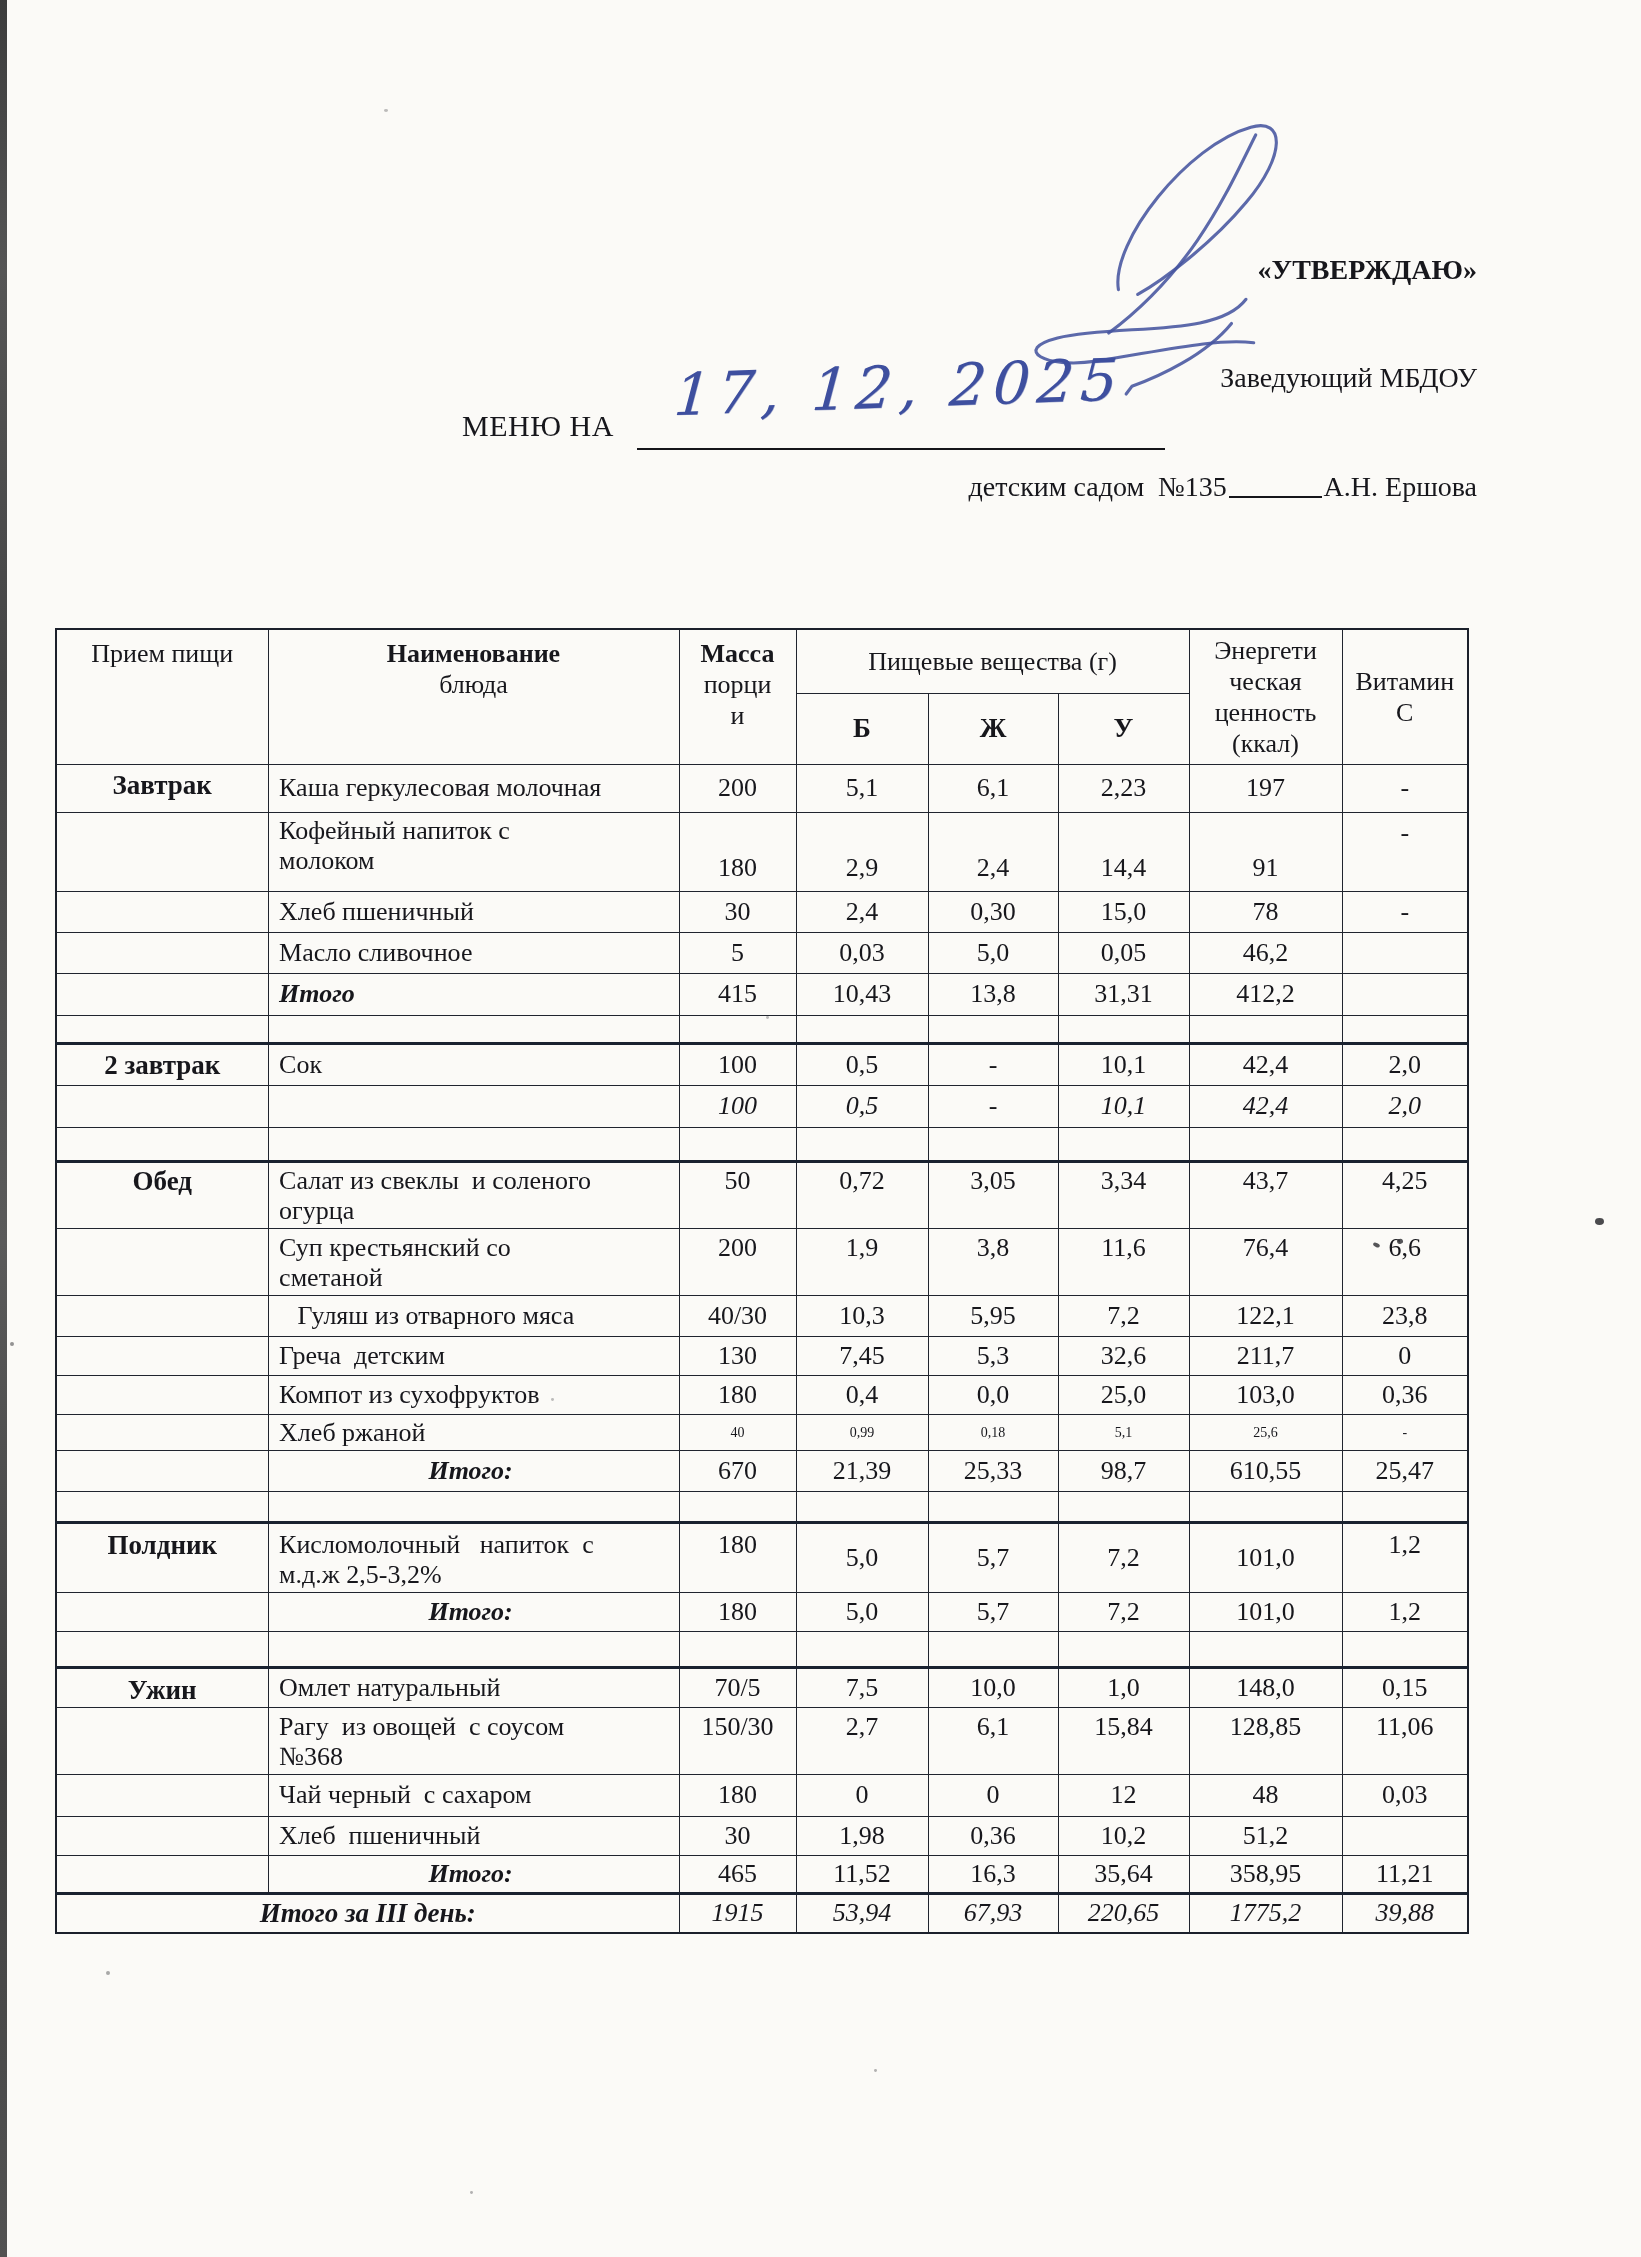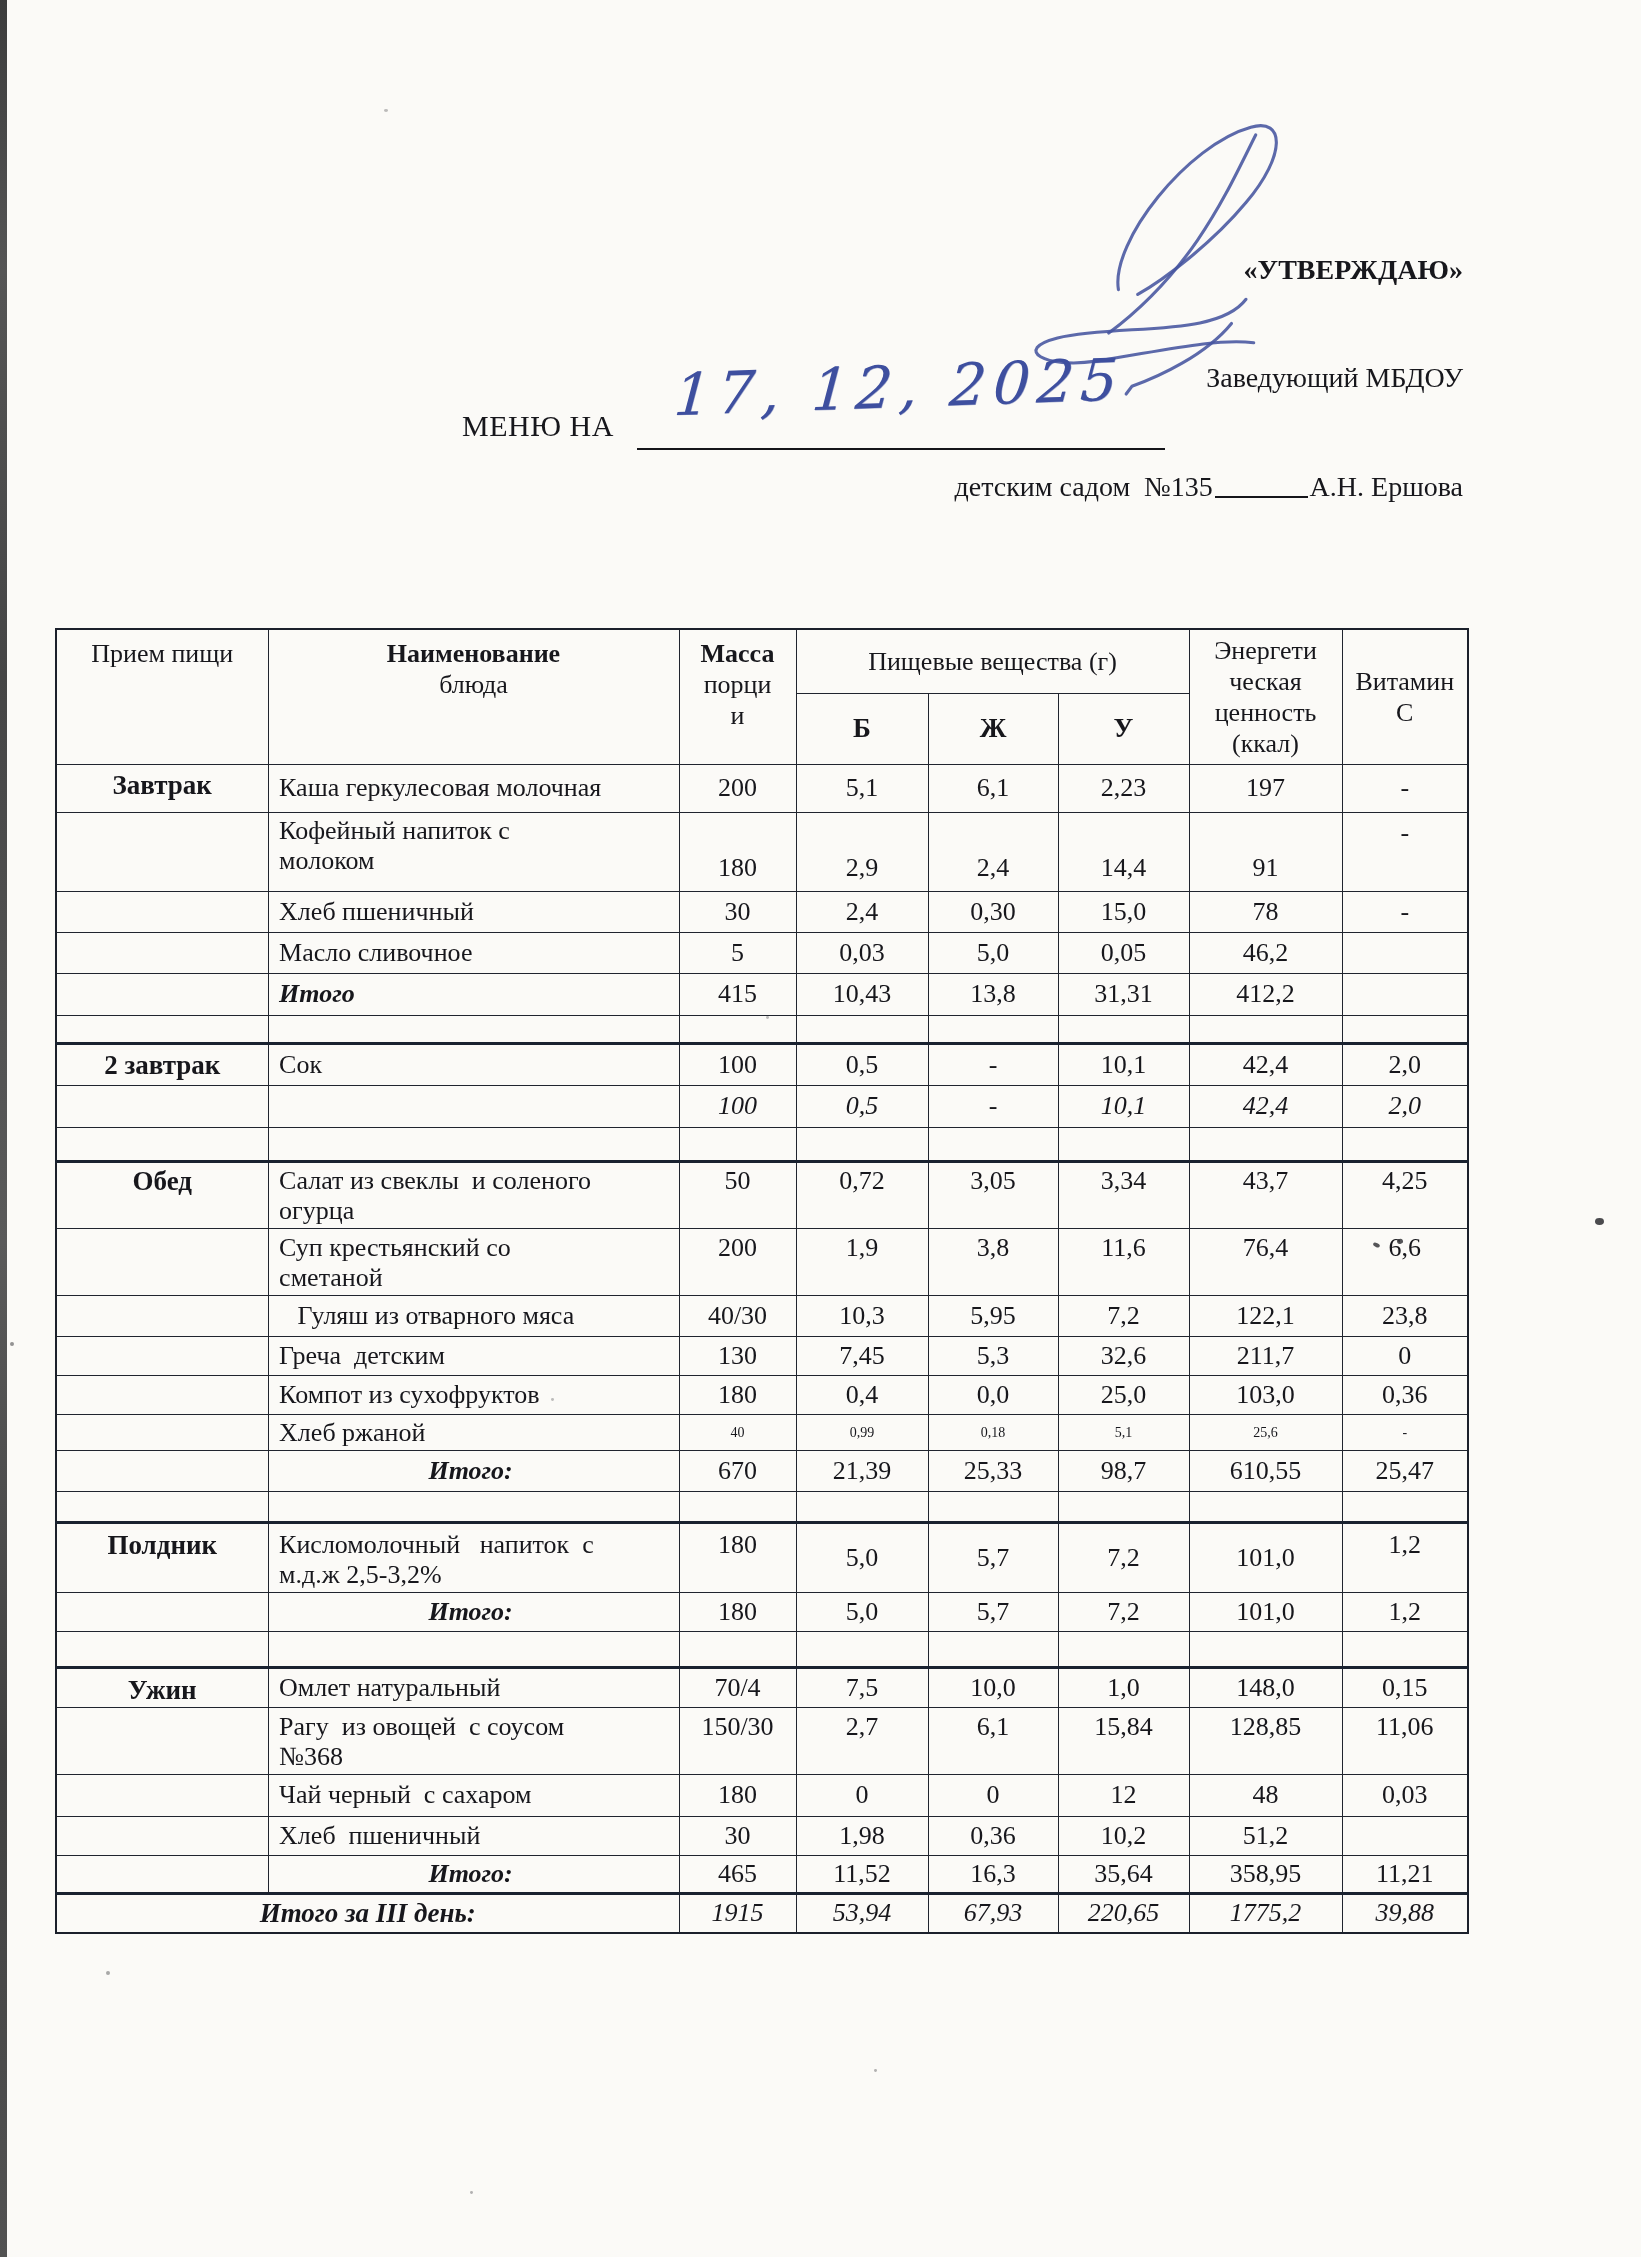--- a/index.html
+++ b/index.html
@@ -9,21 +9,21 @@
     font-family:"Liberation Serif","DejaVu Serif",serif;
     color:#17171c;
   }
   
   .scan-edge{
     position:absolute;left:0;top:0;width:6.8px;height:2257px;
     background:linear-gradient(180deg,#3c3c3c 0%,#555 12%,#454545 30%,#5a5a5a 55%,#404040 78%,#525252 100%);
   }
   
   .approval{
-    position:absolute;top:180px;right:178px;text-align:right;
+    position:absolute;top:180px;right:164px;text-align:right;
     font-size:28px;line-height:36px;white-space:pre;
   }
   .approval .stamp{font-weight:bold;}
   .sig-underline{
     display:inline-block;width:93px;height:1em;vertical-align:baseline;
     border-bottom:2.4px solid #15151a;margin:0 1.9px -1.9px 1.9px;
   }
   
   .menu-label{
     position:absolute;left:462px;top:409px;
@@ -338,21 +338,21 @@
           <td class="c-num c-mass"></td>
           <td class="c-num"></td>
           <td class="c-num"></td>
           <td class="c-num"></td>
           <td class="c-num"></td>
           <td class="c-num c-vit"></td>
         </tr>
         <tr class="heavy" style="height: 40px;">
           <td class="c-meal">Ужин</td>
           <td class="c-dish">Омлет натуральный</td>
-          <td class="c-num c-mass">70/4</td>
+          <td class="c-num c-mass">70/5</td>
           <td class="c-num">7,5</td>
           <td class="c-num">10,0</td>
           <td class="c-num">1,0</td>
           <td class="c-num">148,0</td>
           <td class="c-num c-vit">0,15</td>
         </tr>
         <tr class="tl" style="height: 66px;">
           <td class="c-meal"></td>
           <td class="c-dish">Рагу  из овощей  с соусом
 №368</td>

